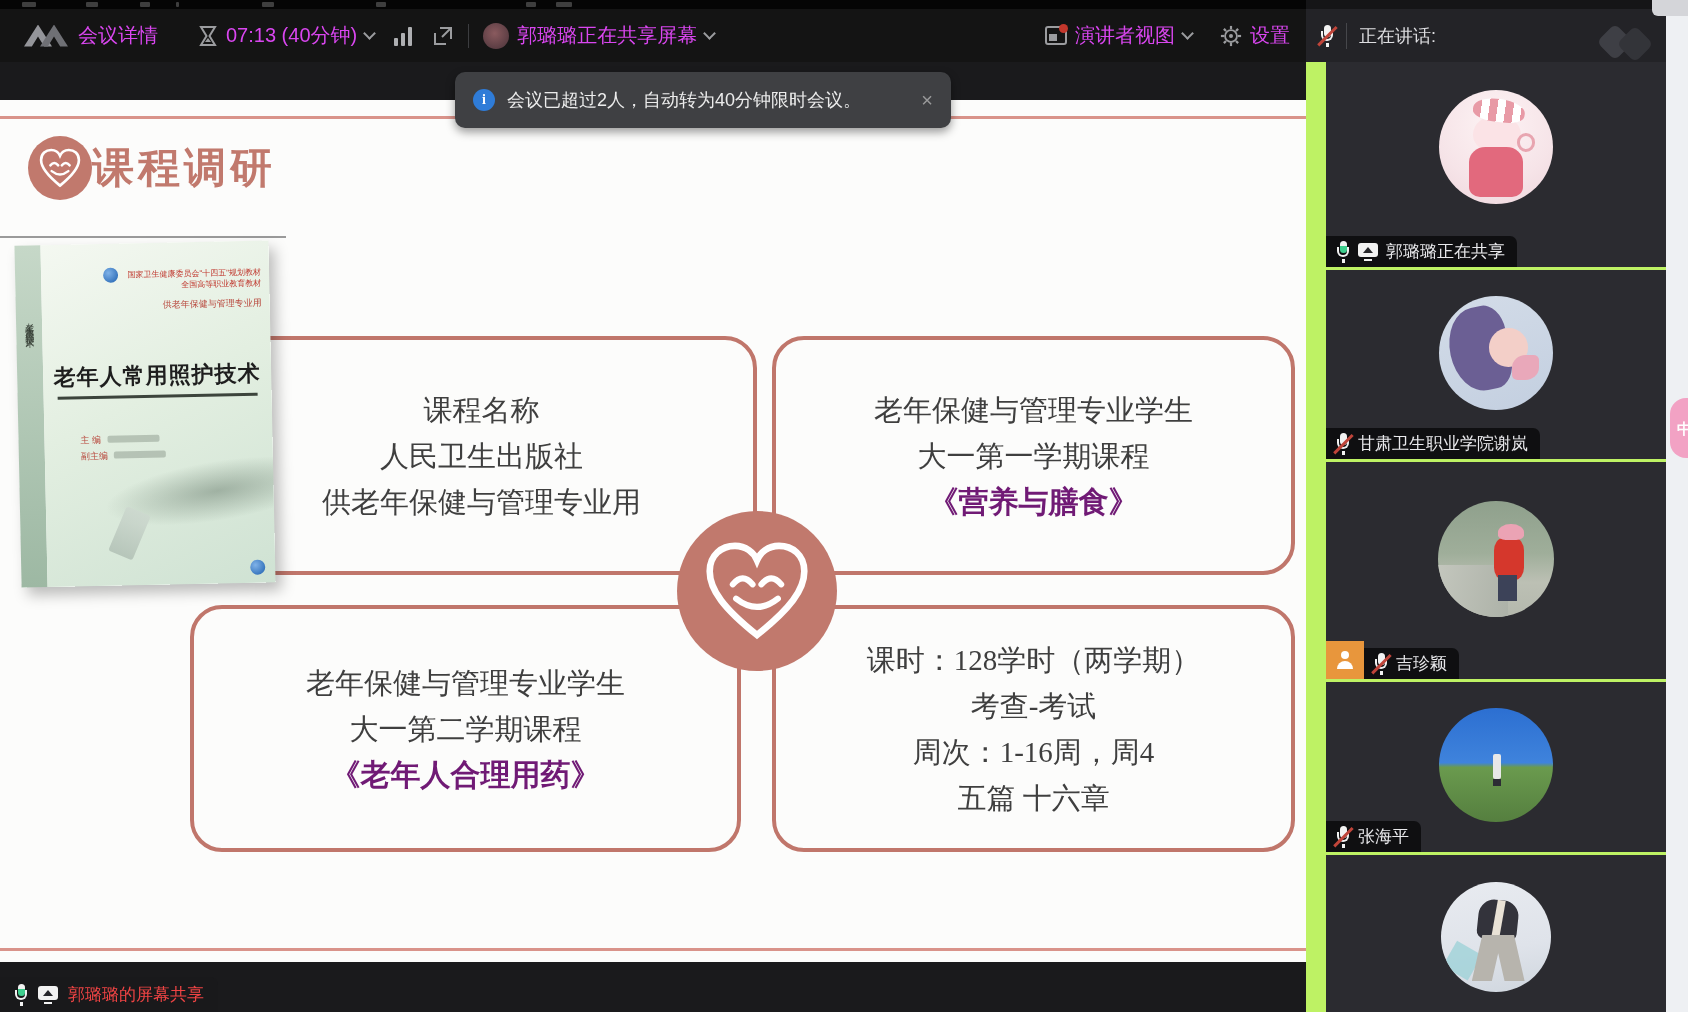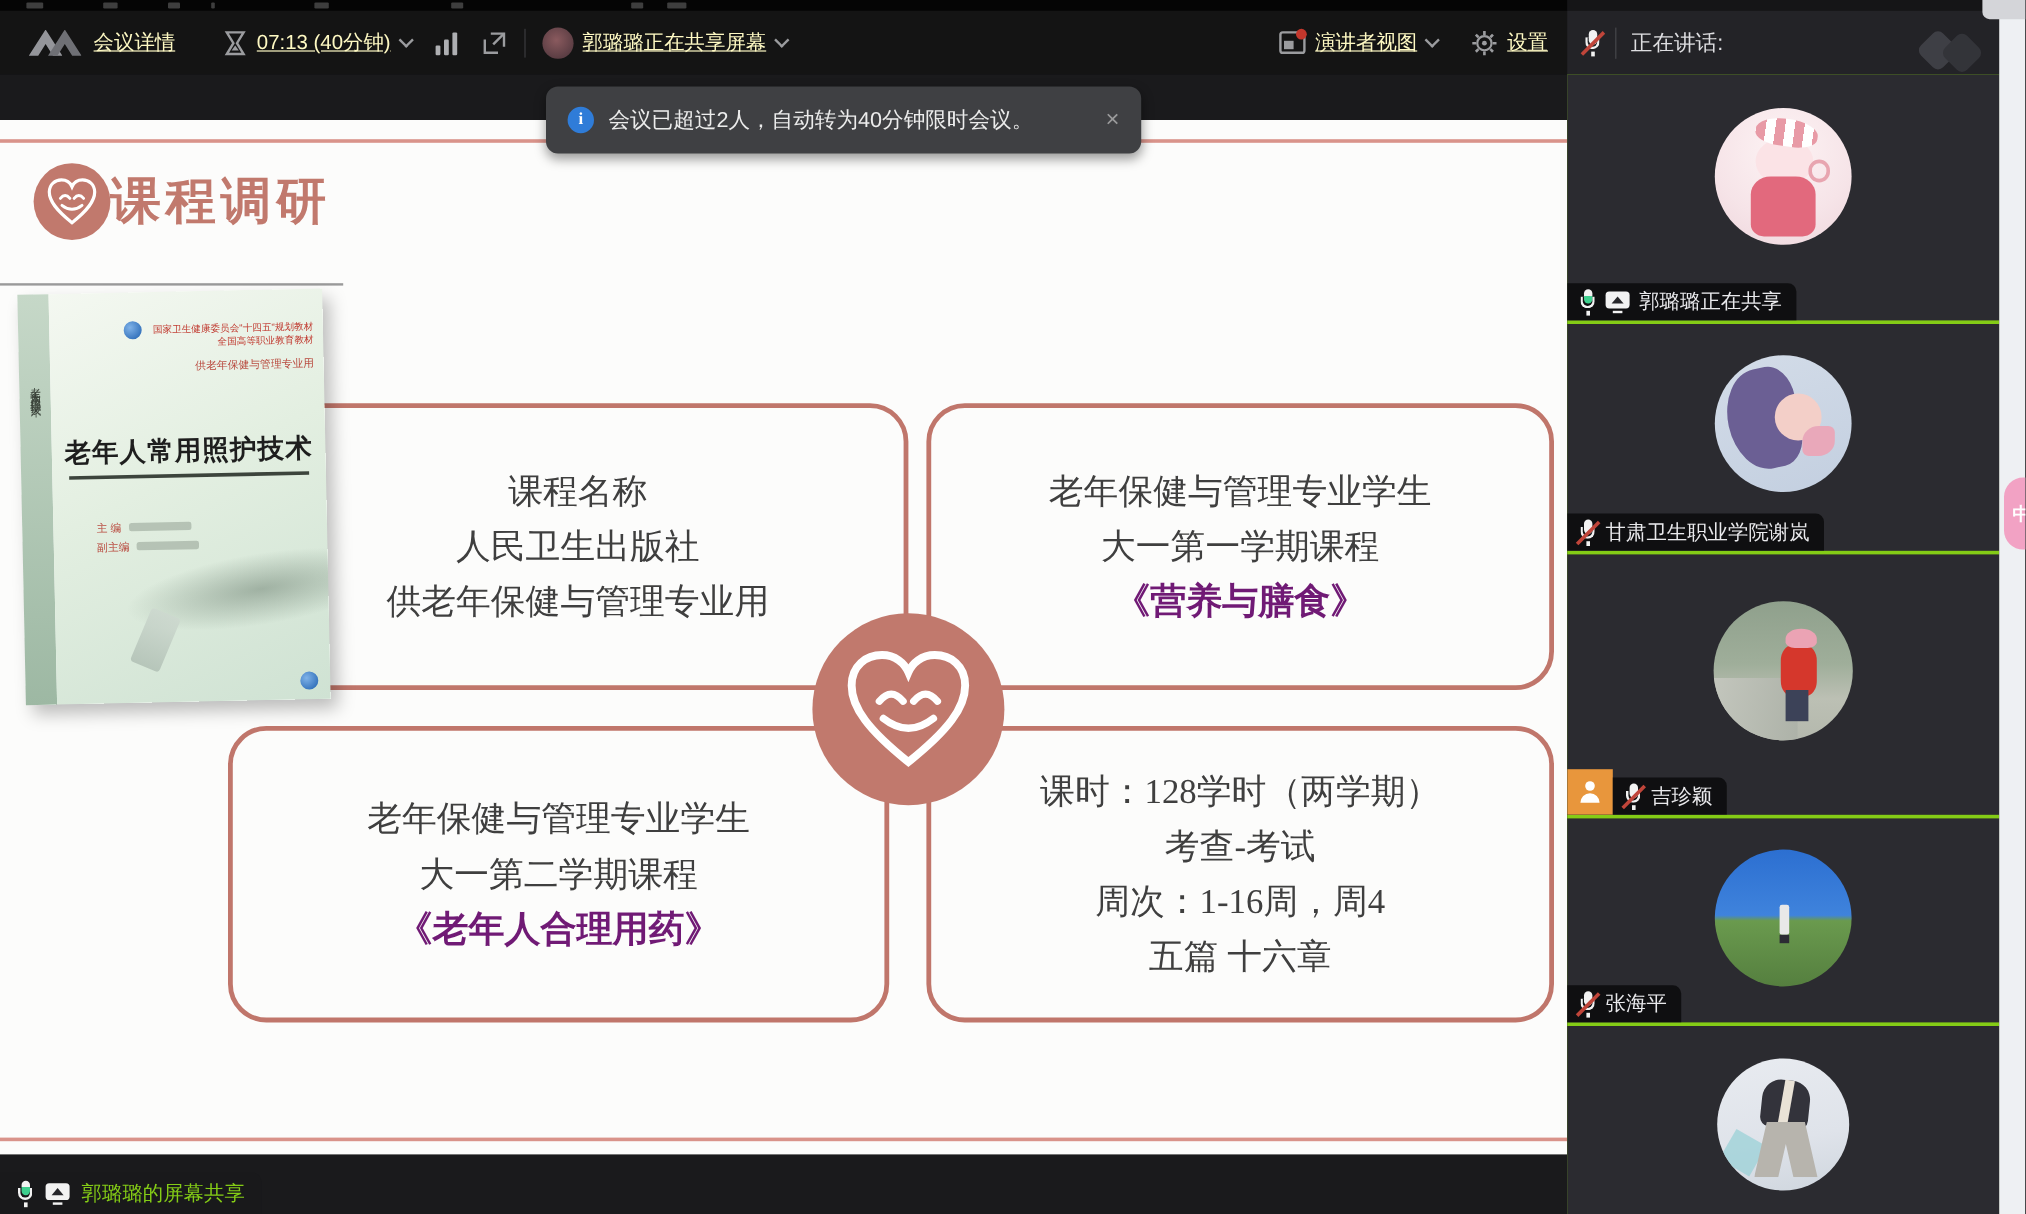--- a/index.html
+++ b/index.html
@@ -6,21 +6,21 @@
   html,body { width:1688px; height:1012px; overflow:hidden; background:#000; }
   body { font-family:"Liberation Sans", sans-serif; }
   .stage { position:relative; width:1688px; height:1012px; background:#0d0d0e; overflow:hidden; }
 
   
   .micro { position:absolute; left:0; top:0; width:1306px; height:9px; background:#050505; }
   .micro i { position:absolute; top:2px; height:5px; background:#6e6e6e; opacity:.55; border-radius:1px; }
 
   
   .toolbar { position:absolute; left:0; top:9px; width:1306px; height:53px; background:#141414;
-             display:flex; align-items:center; padding:0 16px 0 24px; color:#fef9c3; font-size:17px;text-decoration:underline; }
+             display:flex; align-items:center; padding:0 16px 0 24px; color:#d946ef; font-size:20px; }
   .tb-group { display:flex; align-items:center; }
   .tb-item { display:flex; align-items:center; gap:8px; cursor:default; }
   .gap14{margin-left:14px;} .gap20{margin-left:20px;} .gap28{margin-left:28px;} .gap40{margin-left:40px;}
   .logo-mm { position:relative; width:46px; height:26px; }
   .logo-mm .m1,.logo-mm .m2 { position:absolute; bottom:2px; width:28px; height:22px; }
   .logo-mm .m1 { left:0; background:#94959a; clip-path:polygon(0 100%,50% 0,100% 100%,72% 100%,50% 55%,28% 100%); }
   .logo-mm .m2 { left:16px; background:#6f7075; clip-path:polygon(0 100%,50% 0,100% 100%,72% 100%,50% 55%,28% 100%); }
   .chev { width:9px; height:9px; border-right:2px solid #9b9c9f; border-bottom:2px solid #9b9c9f;
           transform:rotate(45deg); margin-top:-4px; }
   .bars { display:flex; align-items:flex-end; gap:3px; height:20px; }
@@ -78,21 +78,21 @@
   .toast { position:absolute; left:455px; top:10px; width:496px; height:56px; background:#3f4043; border-radius:10px;
            display:flex; align-items:center; padding:0 18px; gap:12px; box-shadow:0 4px 10px rgba(0,0,0,.4); }
   .info-ic { width:22px; height:22px; border-radius:50%; background:#2f7cd8; color:#fff; font-size:14px; font-weight:bold;
              display:flex; align-items:center; justify-content:center; flex:none; font-family:"Liberation Serif",serif; }
   .toast .msg { color:#ececec; font-size:18px; white-space:nowrap; }
   .toast .close { margin-left:auto; color:#9a9a9b; font-size:20px; cursor:default; }
 
   
   .share-badge { position:absolute; left:0; bottom:0; height:35px; min-width:212px; background:#19191b;
                  border-radius:0 8px 0 0; display:flex; align-items:center; gap:10px; padding:0 14px; }
-  .share-badge .txt { color:#84cc16; font-size:17px; white-space:nowrap; }
+  .share-badge .txt { color:#ef4444; font-size:17px; white-space:nowrap; }
 
   
   .mic { position:relative; width:14px; height:22px; flex:none; }
   .mic .cap { position:absolute; left:4px; top:0; width:7px; height:12px; border-radius:4px; background:#f2f2f2; }
   .mic.live .cap { background:linear-gradient(180deg,#f2f2f2 45%,#3ecf8e 45%); }
   .mic .arc { position:absolute; left:1px; top:6px; width:12px; height:10px; border:2px solid #f2f2f2; border-top:none;
               border-radius:0 0 9px 9px; }
   .mic .stem { position:absolute; left:6px; bottom:0; width:3px; height:4px; background:#f2f2f2; }
   .mic.muted::after { content:""; position:absolute; left:6px; top:-2px; width:2.5px; height:26px; background:#c0453a; transform:rotate(45deg); }
   .mon { position:relative; width:20px; height:22px; flex:none; }
@@ -104,22 +104,22 @@
   
   .sidebar { position:absolute; left:1306px; top:0; width:360px; height:1012px; background:#151517; }
   .sb-head { position:absolute; left:0; top:9px; width:100%; height:53px; background:#232327;
              display:flex; align-items:center; padding:0 14px; gap:12px; }
   .sb-head .label { color:#dedee1; font-size:18px; }
   .sb-head .vdiv { height:26px; background:#46474b; }
   .watermark { position:absolute; right:6px; top:14px; width:64px; height:40px; opacity:.5; }
   .watermark .w1,.watermark .w2 { position:absolute; width:26px; height:26px; border-radius:6px; transform:rotate(45deg); }
   .watermark .w1 { left:6px; top:6px; background:#5a5b63; }
   .watermark .w2 { left:26px; top:8px; background:#44454c; }
-  .tiles { position:absolute; left:0; top:62px; width:360px; height:950px; background:#84cc16;
-           display:flex; flex-direction:column; gap:3px; }
+  .tiles { position:absolute; left:0; top:62px; width:360px; height:950px; background:#bef264;
+           display:flex; flex-direction:column; gap:3px;padding-left:20px; }
   .tile { position:relative; background:#2b2b30; overflow:hidden; flex:none; }
   .tile .av { position:absolute; left:50%; transform:translateX(-50%); border-radius:50%; overflow:hidden; }
   .name-badge { position:absolute; left:0; bottom:0; height:31px; background:rgba(10,10,12,.85); border-radius:0 7px 0 0;
                 display:flex; align-items:center; gap:8px; padding:0 12px 0 10px; }
   .name-badge .nm { color:#e9e9ec; font-size:17px; white-space:nowrap; }
   .host-badge { position:absolute; left:0; bottom:0; width:38px; height:38px; background:#e8963c;
                 display:flex; align-items:center; justify-content:center; }
   .person { position:relative; width:18px; height:18px; }
   .person .hd { position:absolute; left:5px; top:0; width:8px; height:8px; border-radius:50%; background:#fff; }
   .person .bd { position:absolute; left:1px; bottom:0; width:16px; height:8px; border-radius:8px 8px 0 0; background:#fff; }

